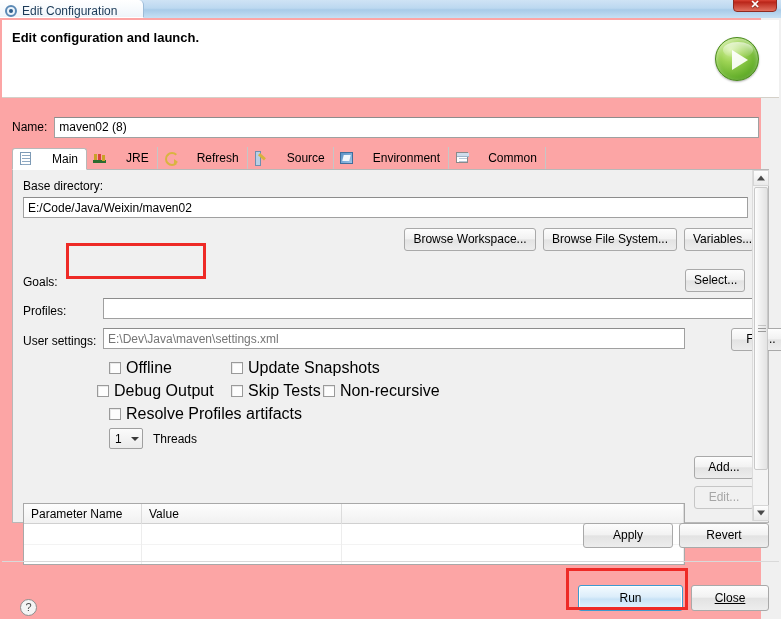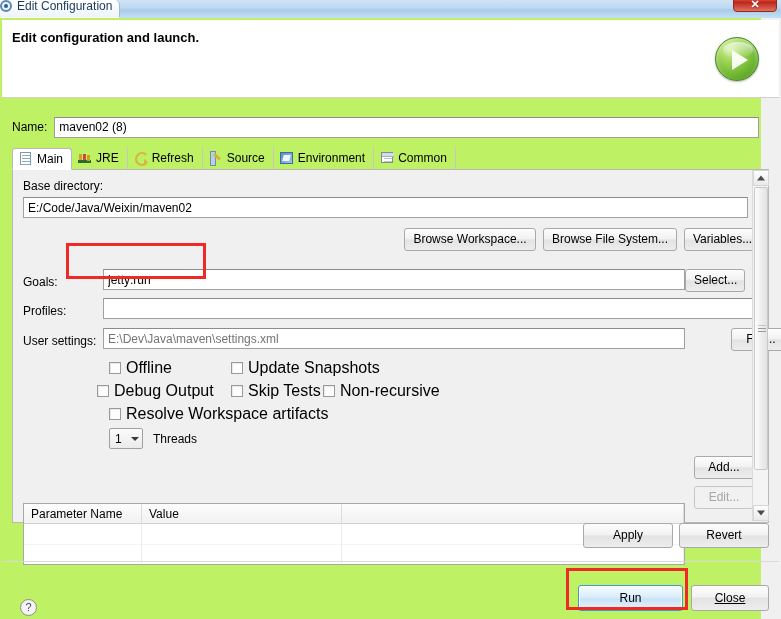--- a/index.html
+++ b/index.html
@@ -14,26 +14,26 @@
     position: relative;
   }
 
   
   .titlebar {
     position: absolute; left:0; top:0; width:781px; height:18px;
     background: linear-gradient(to bottom, #cfe3f5 0%, #bcd8f0 45%, #a8cbe8 55%, #c6e0f4 100%);
     overflow: hidden;
   }
   .titlebar-tab {
-    position:absolute; left:0; top:0; width:120px; height:18px;
+    position:absolute; left:0; top:0; width:144px; height:18px;
     background: linear-gradient(to bottom, #ffffff 0%, #f4f8fc 70%, #eef4fa 100%);
     border-right:1px solid #9dbcd8;
     border-bottom:1px solid #ffffff;
     border-top-right-radius:5px;
-    display:flex; align-items:flex-start; gap:5px; 
+    display:flex; align-items:flex-end; gap:5px; padding-left:5px;
   }
   .title-icon {
     width:12px; height:12px; flex:0 0 auto; position:relative;
   }
   .title-text {
     font-size:12px; color:#1b3a57; white-space:nowrap; line-height:12px;
   }
   .close-btn {
     position:absolute; right:4px; top:-9px; width:44px; height:21px;
     background: linear-gradient(to bottom, #e8675a 0%, #d0392b 48%, #b92317 52%, #e2705f 100%);
@@ -42,21 +42,21 @@
   }
   .close-btn .x {
     position:absolute; left:50%; bottom:2px; transform:translateX(-50%);
     color:#ffffff; font-size:11px; font-weight:bold; line-height:10px;
     text-shadow:0 1px 1px rgba(0,0,0,.4);
   }
 
   
   .dialog {
     position:absolute; left:0; top:18px; width:761px; height:601px;
-    background:#bef264;
+    background:#fca5a5;
   }
 
   
   .header {
     position:absolute; left:2px; top:2px; width:777px; height:78px;
     background:#ffffff;
     border:1px solid #d4d0c8;
     border-left:none; border-right:none; border-top:none;
   }
   .header-title {
@@ -96,21 +96,21 @@
   }
   .tf.ph { color:#9a9a9a; }
 
   
   .tabstrip {
     position:absolute; left:12px; top:130px; width:757px; height:22px;
     border-bottom:1px solid #b8b8b8;
     display:flex; align-items:flex-end;
   }
   .tab {
-    height:22px; display:flex; align-items:center; gap:4px;
+    height:22px; display:flex; align-items:center; gap:19px;
     padding:0 8px 0 6px; font-size:12px; white-space:nowrap;
     border-right:1px solid #c6c6c6;
     position:relative; background:transparent; cursor:default;
   }
   .tab.active {
     background:#ffffff;
     border:1px solid #b8b8b8; border-bottom:1px solid #ffffff;
     border-top-left-radius:3px; border-top-right-radius:3px;
     margin-bottom:-1px; font-weight:normal;
   }
@@ -360,21 +360,20 @@
     <div class="panel-inner">
 
       <div class="ff-lbl" style="left:10px; top:9px;">Base directory:</div>
       <input class="tf" style="position: absolute; left: 10px; top: 27px; width: 725px;" value="E:/Code/Java/Weixin/maven02">
 
       <button class="btn" style="position:absolute; left:391px; top:58px; width:132px;">Browse Workspace...</button>
       <button class="btn" style="position:absolute; left:530px; top:58px; width:134px;">Browse File System...</button>
       <button class="btn" style="position:absolute; left:671px; top:58px; width:70px;">Variables...</button>
 
       <div class="ff-lbl" style="left:10px; top:105px;">Goals:</div>
-      <input class="tf" style="position: absolute; left: 90px; top: 99px; width: 582px;" value="jetty:run">
       <button class="btn" style="position:absolute; left:672px; top:99px; width:60px;">Select...</button>
 
       <div class="ff-lbl" style="left:10px; top:134px;">Profiles:</div>
       <input class="tf" style="position: absolute; left: 90px; top: 128px; width: 651px;" value="">
 
       <div class="ff-lbl" style="left:10px; top:164px;">User settings:</div>
       <input class="tf ph" style="position: absolute; left: 90px; top: 158px; width: 582px;" placeholder="E:\Dev\Java\maven\settings.xml">
       <button class="btn" style="position:absolute; left:681px; top:158px; width:60px;margin-left:37px;">File...</button>
 
       <div class="cbrow" style="left:96px; top:189px;">
@@ -392,21 +391,21 @@
       <div class="cbrow" style="left:218px; top:212px;">
         <span class="cb"></span>
         <span>Skip Tests</span>
       </div>
       <div class="cbrow" style="left:310px; top:212px;">
         <span class="cb"></span>
         <span>Non-recursive</span>
       </div>
       <div class="cbrow" style="left:96px; top:235px;">
         <span class="cb"></span>
-        <span>Resolve Workspace artifacts</span>
+        <span>Resolve Profiles artifacts</span>
       </div>
 
       <div class="combo" style="left:96px; top:258px;">
         <span>1</span>
         <span class="caret"></span>
       </div>
       <div class="ff-lbl" style="left:140px; top:262px;">Threads</div>
 
       <div class="ptable" style="left:10px; top:285px; width:662px; height:62px;">
         <div class="thead">

